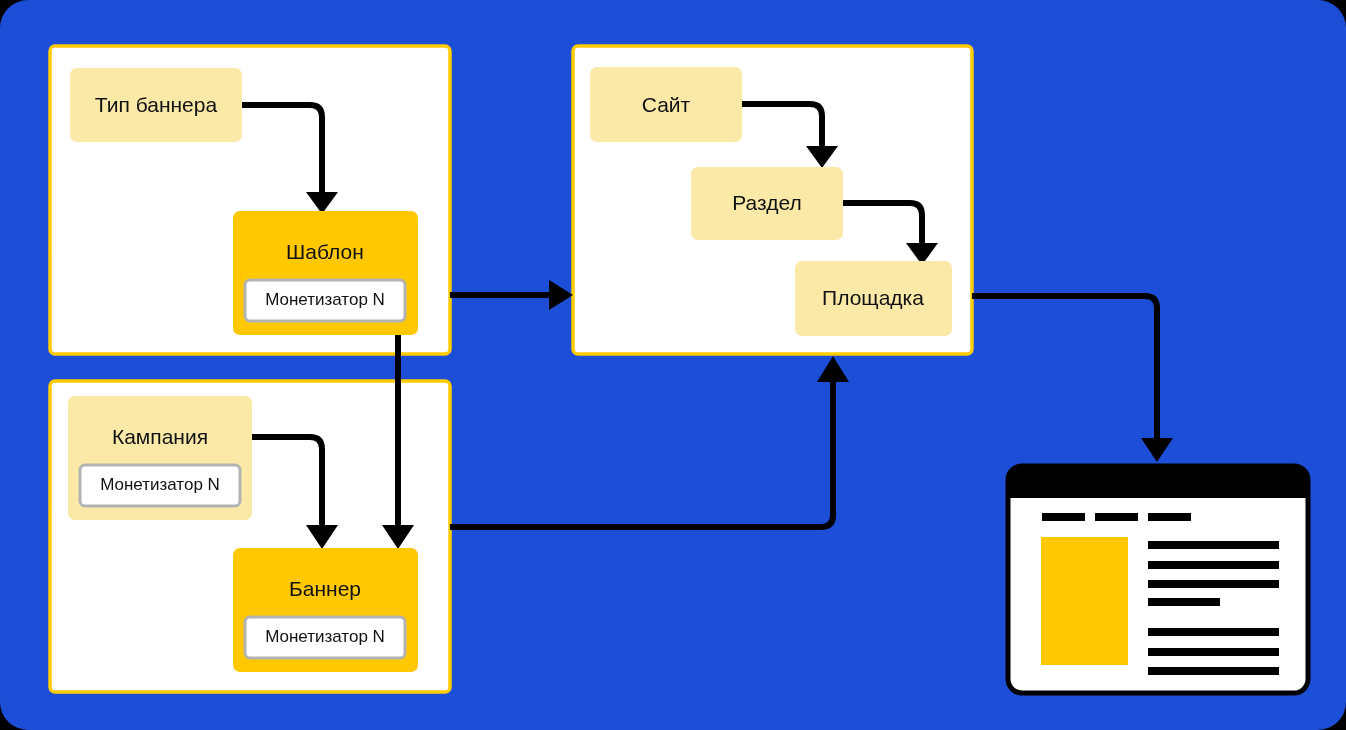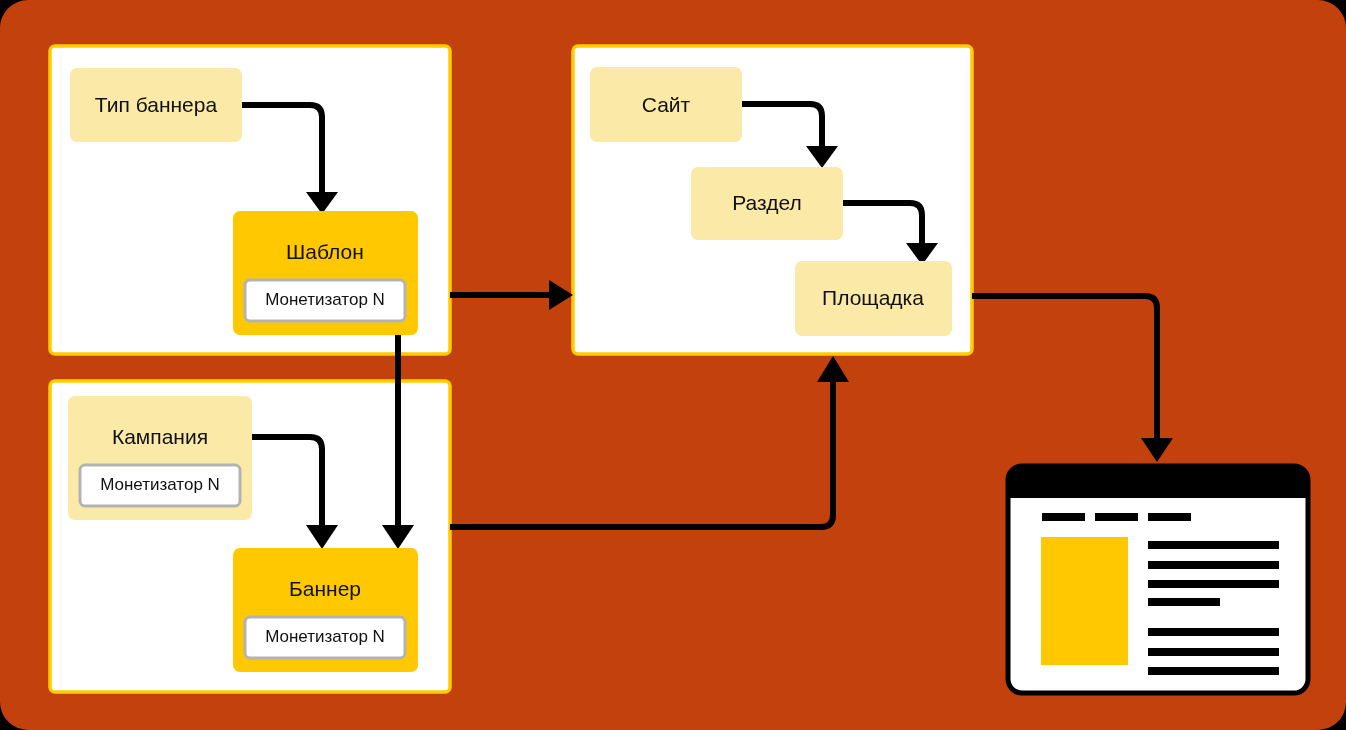--- a/index.html
+++ b/index.html
@@ -10,21 +10,21 @@
   body {
     width: 1346px;
     height: 730px;
     overflow: hidden;
     font-family: "Liberation Sans", "DejaVu Sans", sans-serif;
   }
   #canvas {
     position: relative;
     width: 1346px;
     height: 730px;
-    background: #c2410c;
+    background: #1d4ed8;
     border-radius: 28px;
     overflow: hidden;
   }
   #diagram {
     position: absolute;
     inset: 0;
     width: 1346px;
     height: 730px;
     display: block;
   }

